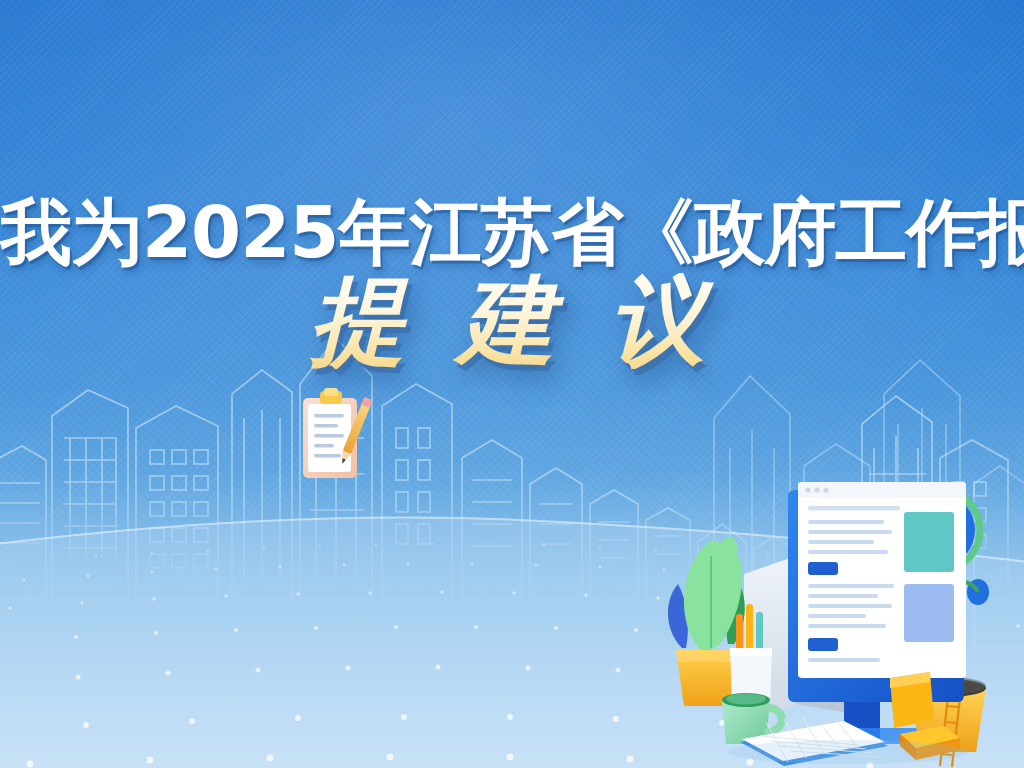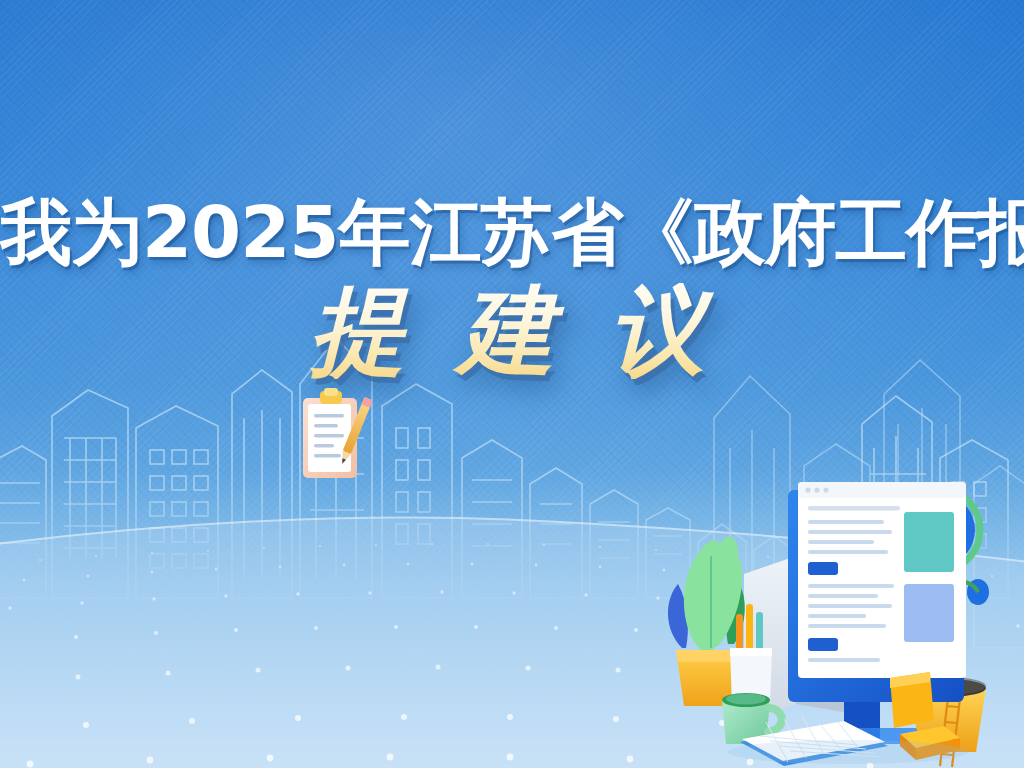--- a/index.html
+++ b/index.html
@@ -71,21 +71,21 @@
   .title-main{
     font-family:"DejaVu Sans","Liberation Sans",sans-serif;
     font-size:72px; font-weight:bold; line-height:1.02;
     color:#ffffff; letter-spacing:-1px;
     white-space:nowrap;
     text-shadow:
        2px 3px 0 rgba(18,70,135,0.40),
        3px 5px 9px rgba(12,55,110,0.30);
   }
   .title-sub-wrap{
-    position:relative; margin-top:14px; height:120px;
+    position:relative; margin-top:4px; height:120px;
   }
   .title-sub{
     position:relative; display:inline-block;
     font-family:"DejaVu Sans","Liberation Sans",sans-serif;
     font-size:96px; font-weight:bold; line-height:1.0;
     letter-spacing:10px; font-style:italic;
     background:linear-gradient(180deg,#fffdf3 0%,#fdf6df 38%,#fbe9b4 72%,#f7d98c 100%);
     -webkit-background-clip:text; background-clip:text;
     color:transparent; -webkit-text-fill-color:transparent;
     filter:drop-shadow(4px 6px 0 rgba(58,108,168,0.72))

